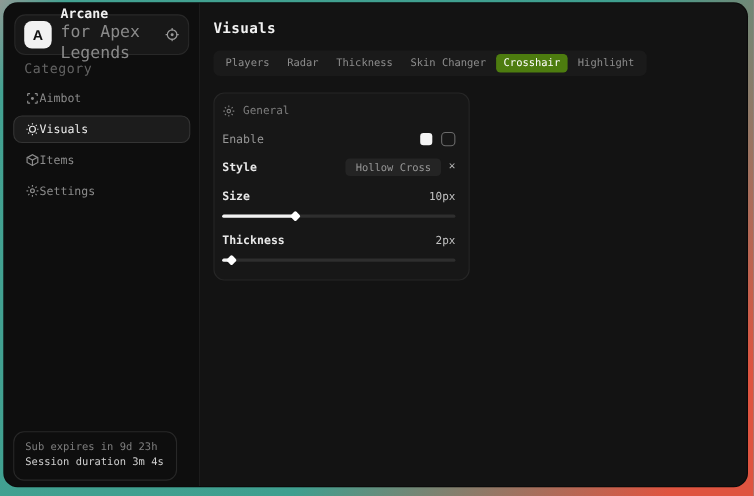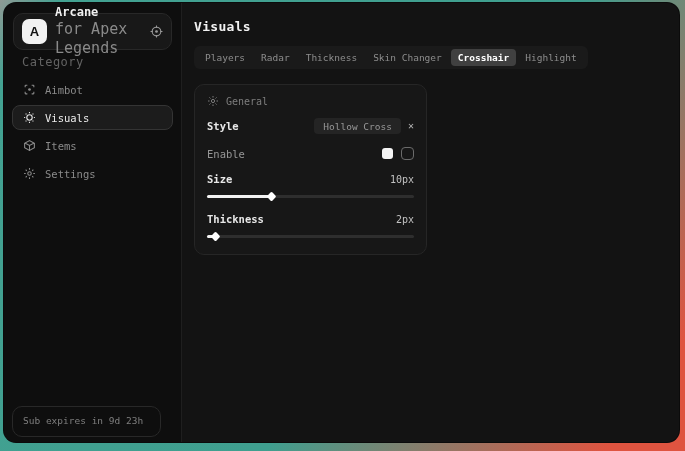--- a/index.html
+++ b/index.html
@@ -35,21 +35,21 @@
   }
   .brand-text { flex:1; line-height:1.25; }
   .brand-name { color:#f0f0f0; font-size:12px; font-weight:bold; }
   .brand-sub { color:#8a8a8a; font-size:15px; }
   .brand-icon { color:#9a9a9a; display:flex; }
   .category {
     color:#636363; font-size:12px; margin:5px 0 8px 18px; letter-spacing:0.5px;
   }
   .nav { display:flex; flex-direction:column; gap:3px; padding:0 8px; }
   .nav-item {
-    height:25px; display:flex; align-items:center; gap:9px;
+    height:25px; display:flex; align-items:center; 
     padding:0 10px; border-radius:8px; border:1px solid transparent;
     color:#8b8b8b; font-size:10.5px; cursor:pointer;
   }
   .nav-item .ni { display:flex; color:#8b8b8b; }
   .nav-item.active {
     background:#1c1c1c; border-color:#343434; color:#ececec;
   }
   .nav-item.active .ni { color:#e6e6e6; }
   .sidebar-footer {
     position:absolute; left:8px; right:20px; bottom:5px;
@@ -62,25 +62,25 @@
   .main { flex:1; position:relative; padding:16px 0 0 12px; }
   .page-title { color:#f2f2f2; font-size:13px; font-weight:bold; letter-spacing:0.3px; }
   .tabbar {
     margin-top:12px; display:inline-flex; align-items:flex-end;
     background:#1a1a1a; border-radius:6px; padding:3px 4px; gap:2px;
   }
   .tab {
     color:#8d8d8d; font-size:9.5px; padding:3px 7px; border-radius:4px;
     cursor:pointer; white-space:nowrap;
   }
-  .tab.active { background:#404040; color:#ffffff;font-weight:bold; }
+  .tab.active { background:#4d7c0f; color:#ffffff; }
   .card {
     margin-top:15px; width:233px;
     background:#171717; border:1px solid #262626; border-radius:10px;
-    padding:10px 12px 14px 12px;
+    padding:10px 12px 14px 7px;
   }
   .card-head { display:flex; align-items:center; gap:7px; color:#7d7d7d; font-size:10px; }
   .row { display:flex; align-items:center; justify-content:space-between; }
   .row.enable { margin-top:13px; }
   .label-dim { color:#969696; font-size:10.5px; }
   .label-bright { color:#e8e8e8; font-size:10.5px; font-weight:bold; }
   .enable-controls { display:flex; align-items:center; gap:8px; }
   .swatch { width:11px; height:11px; background:#f5f5f5; border-radius:3px; cursor:pointer; }
   .checkbox { width:13px; height:13px; border:1.5px solid #6b6b6b; border-radius:4px; cursor:pointer; }
   .row.style { margin-top:11px; }
@@ -179,20 +179,21 @@
             <circle cx="12" cy="12" r="3.2"></circle>
             <path d="M12 2v3M12 19v3M2 12h3M19 12h3M4.9 4.9l2.1 2.1M17 17l2.1 2.1M4.9 19.1 7 17M17 7l2.1-2.1"></path>
           </svg>
         </span>
         <span>Settings</span>
       </div>
     </div>
 
     <div class="sidebar-footer">
       <div class="foot-line1">Sub expires in 9d 23h</div>
+      <div class="foot-line2">Session duration 3m 4s</div>
     </div>
   </div>
 
   <div class="main">
 
     <div class="page-title">Visuals</div>
 
     <div class="tabbar">
       <div class="tab">Players</div>
       <div class="tab">Radar</div>
@@ -207,36 +208,36 @@
       <div class="card-head">
         <span>
           <svg width="12" height="12" viewBox="0 0 24 24" fill="none" stroke="currentColor" stroke-width="2">
             <circle cx="12" cy="12" r="3.2"></circle>
             <path d="M12 2v3M12 19v3M2 12h3M19 12h3M4.9 4.9l2.1 2.1M17 17l2.1 2.1M4.9 19.1 7 17M17 7l2.1-2.1"></path>
           </svg>
         </span>
         <span>General</span>
       </div>
 
+      <div class="row enable">
+        <span class="label-dim">Enable</span>
+        <span class="enable-controls">
+          <span class="swatch"></span>
+          <span class="checkbox"></span>
+        </span>
+      </div>
+
       <div class="row style">
         <span class="label-bright">Style</span>
         <span class="style-right">
           <span class="style-pill">Hollow Cross</span>
           <span class="style-x">✕</span>
         </span>
       </div>
 
-      <div class="row enable">
-        <span class="label-dim">Enable</span>
-        <span class="enable-controls">
-          <span class="swatch"></span>
-          <span class="checkbox"></span>
-        </span>
-      </div>
-
       <div class="row value-row">
         <span class="label-bright">Size</span>
         <span class="value-text">10px</span>
       </div>
       <div class="slider">
         <div class="slider-track"></div>
         <div class="slider-fill" style="width: 31%;"></div>
         <div class="slider-thumb" style="left: 31%;"></div>
       </div>
 

